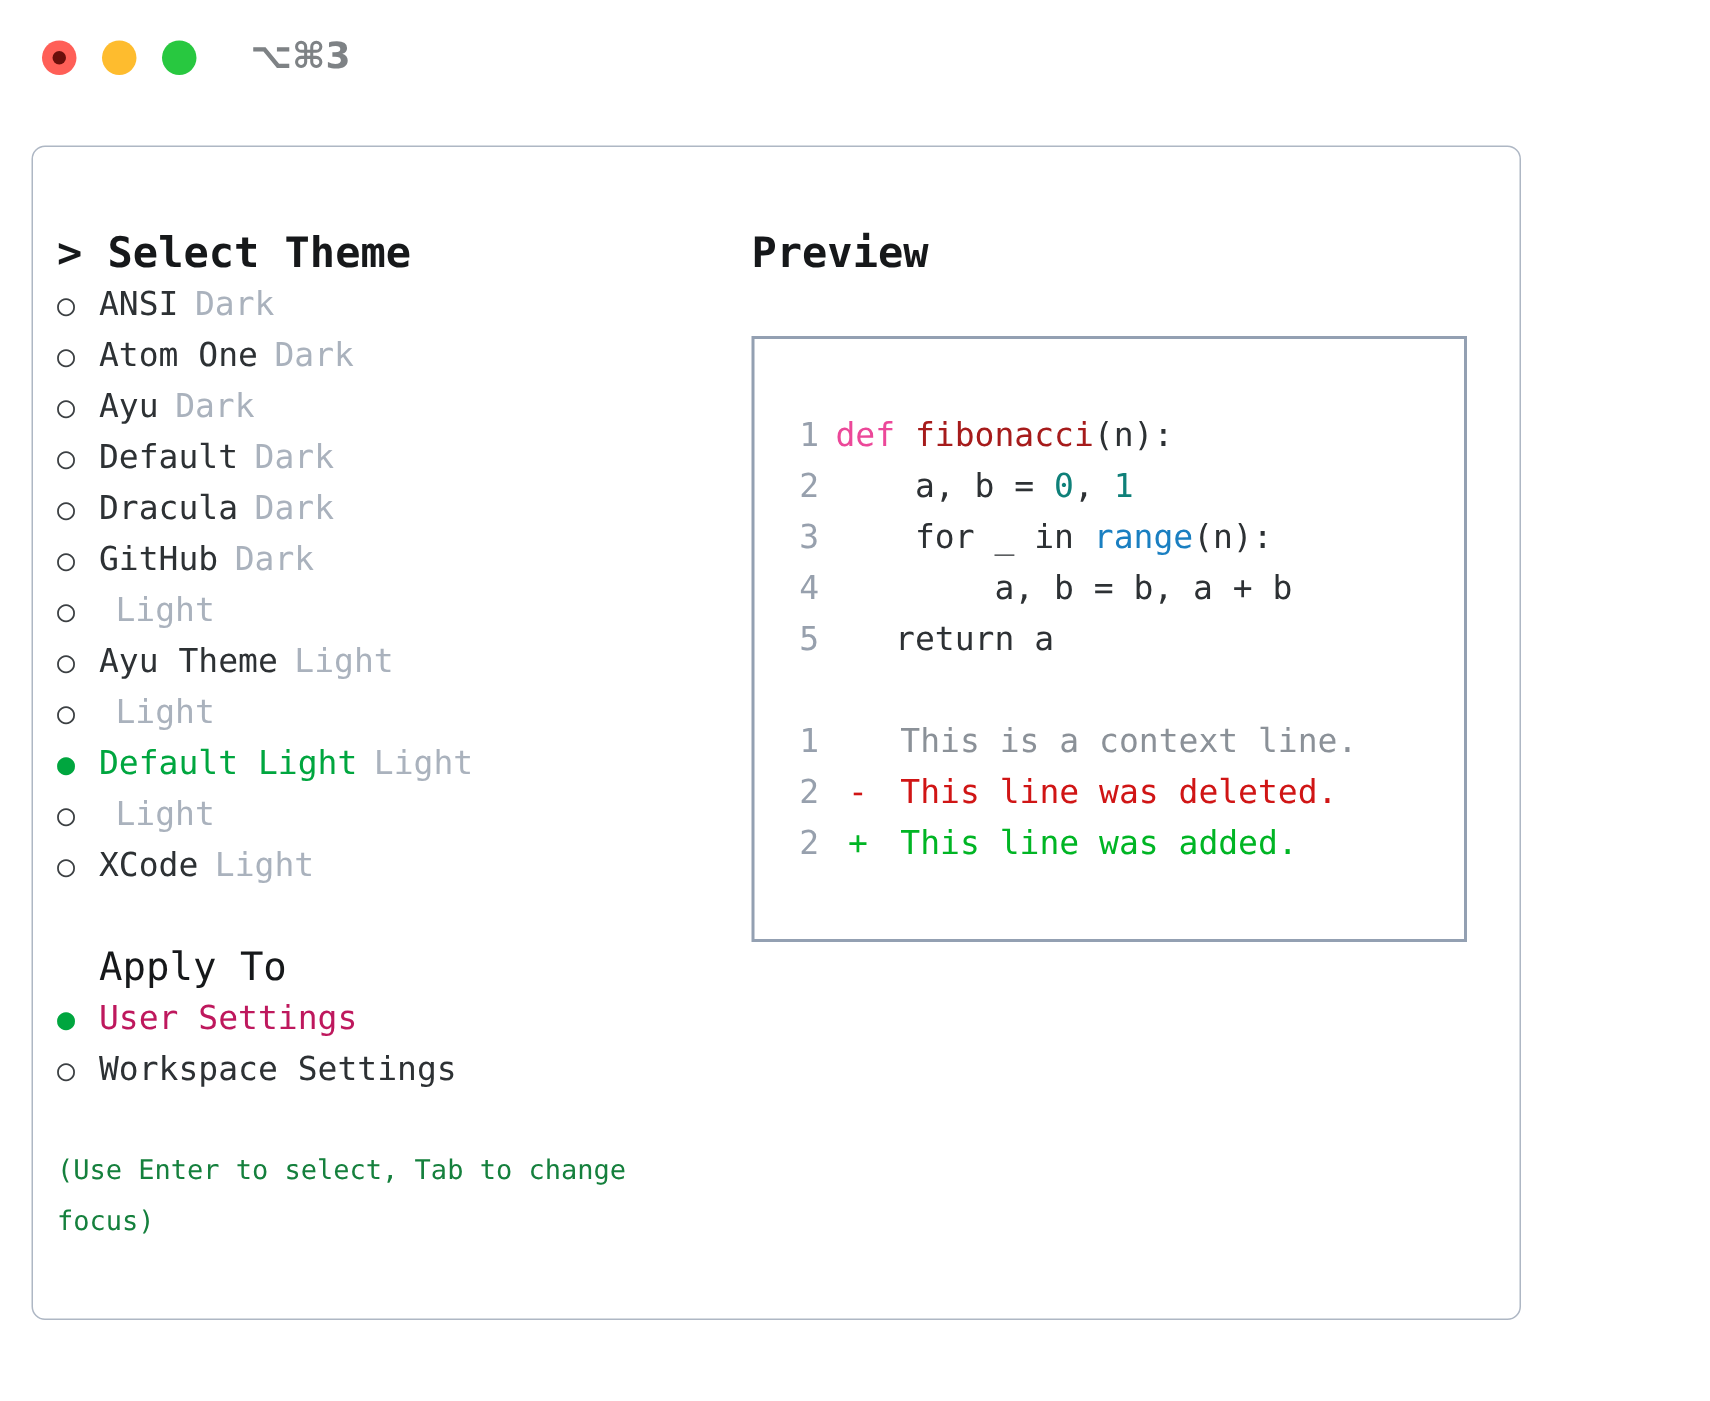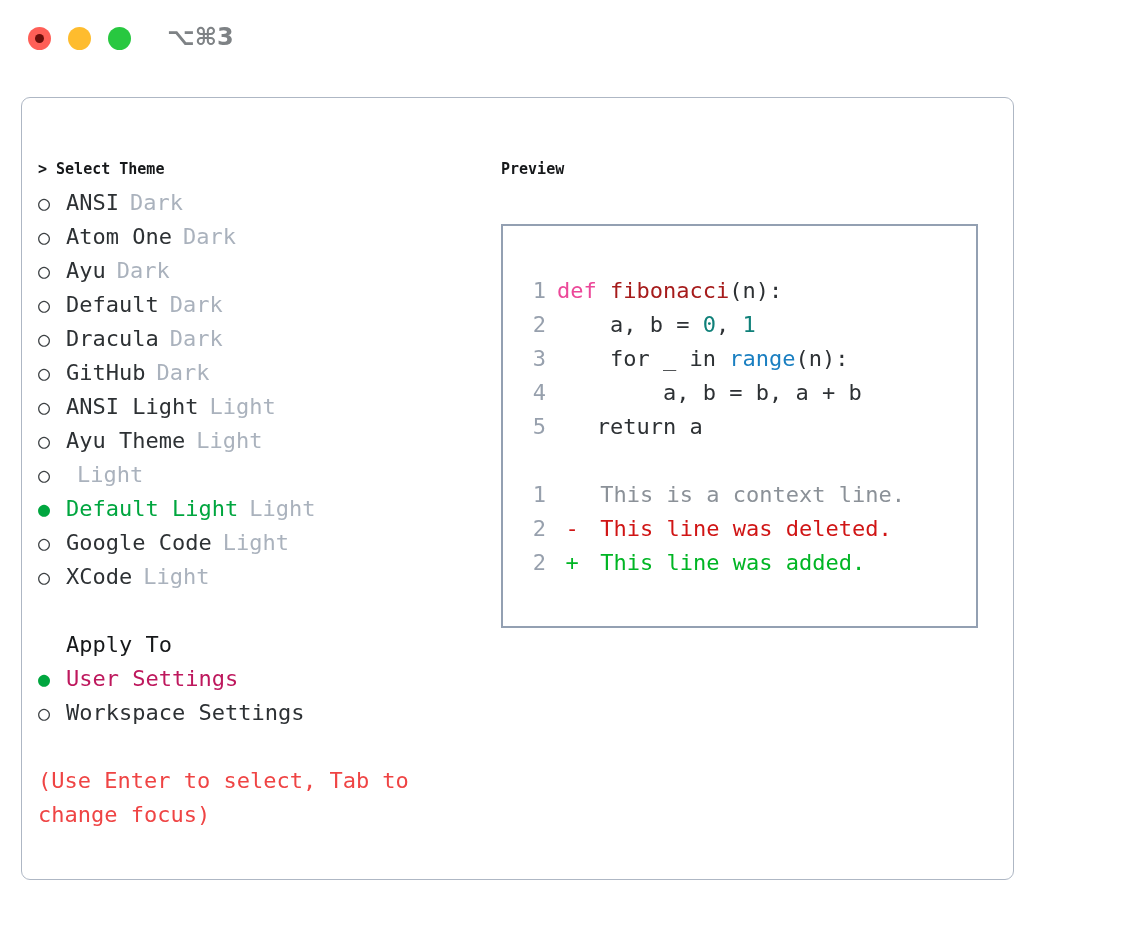--- a/index.html
+++ b/index.html
@@ -80,21 +80,21 @@
     width: 455px;
   }
   #preview-column {
     position: absolute;
     left: 479px;
     top: 54px;
     width: 495px;
   }
 
   .section-header {
-    font-size: 15px;
+    font-size: 28px;
     font-weight: 700;
     color: #16181a;
     line-height: 34px;
     white-space: pre;
   }
 
   
   #theme-list { margin-top: 0px; }
   .theme-row {
     display: flex;
@@ -115,44 +115,44 @@
   .theme-name { color: #2d3134; }
   .theme-row.selected .theme-name { color: #00a63f; }
   .theme-tag {
     color: #aab2bd;
     margin-left: 11px;
   }
 
   
   #apply-group { margin-top: 34px; }
   #apply-to-header {
-    font-size: 22px;
+    font-size: 26px;
     color: #16181a;
     line-height: 34px;
     padding-left: 28px;
     white-space: pre;
   }
   .apply-row {
     display: flex;
     align-items: baseline;
     height: 34px;
     line-height: 34px;
     font-size: 22px;
     white-space: pre;
   }
   .apply-label { color: #2d3134; }
   .apply-row.selected .radio-mark { color: #00a63f; }
   .apply-row.selected .apply-label { color: #be185d; }
 
   
   #hint-text {
     margin-top: 34px;
-    font-size: 22px;
-    line-height: 34px;
-    color: #ef4444;
+    font-size: 18px;
+    line-height: 34px;
+    color: #15803d;
     width: 410px;
     white-space: pre-wrap;
   }
 
   
   #preview-box {
     position: relative;
     margin-top: 38px;
     width: 477px;
     height: 404px;
@@ -230,25 +230,25 @@
 
       <div class="section-header">&gt; Select Theme</div>
 
       <div id="theme-list">
           <div class="theme-row"><span class="radio-mark">○</span><span class="theme-name">ANSI</span><span class="theme-tag">Dark</span></div>
           <div class="theme-row"><span class="radio-mark">○</span><span class="theme-name">Atom One</span><span class="theme-tag">Dark</span></div>
           <div class="theme-row"><span class="radio-mark">○</span><span class="theme-name">Ayu</span><span class="theme-tag">Dark</span></div>
           <div class="theme-row"><span class="radio-mark">○</span><span class="theme-name">Default</span><span class="theme-tag">Dark</span></div>
           <div class="theme-row"><span class="radio-mark">○</span><span class="theme-name">Dracula</span><span class="theme-tag">Dark</span></div>
           <div class="theme-row"><span class="radio-mark">○</span><span class="theme-name">GitHub</span><span class="theme-tag">Dark</span></div>
-          <div class="theme-row"><span class="radio-mark">○</span><span class="theme-name">ANSI Light</span><span class="theme-tag">Light</span></div>
+          <div class="theme-row"><span class="radio-mark">○</span><span class="theme-tag">Light</span></div>
           <div class="theme-row"><span class="radio-mark">○</span><span class="theme-name">Ayu Theme</span><span class="theme-tag">Light</span></div>
           <div class="theme-row"><span class="radio-mark">○</span><span class="theme-tag">Light</span></div>
           <div class="theme-row selected"><span class="radio-mark">●</span><span class="theme-name">Default Light</span><span class="theme-tag">Light</span></div>
-          <div class="theme-row"><span class="radio-mark">○</span><span class="theme-name">Google Code</span><span class="theme-tag">Light</span></div>
+          <div class="theme-row"><span class="radio-mark">○</span><span class="theme-tag">Light</span></div>
           <div class="theme-row"><span class="radio-mark">○</span><span class="theme-name">XCode</span><span class="theme-tag">Light</span></div>
         </div>
 
       <div id="apply-group">
         <div id="apply-to-header">Apply To</div>
         <div id="apply-list">
             <div class="apply-row selected"><span class="radio-mark">●</span><span class="apply-label">User Settings</span></div>
             <div class="apply-row"><span class="radio-mark">○</span><span class="apply-label">Workspace Settings</span></div>
           </div>
       </div>

